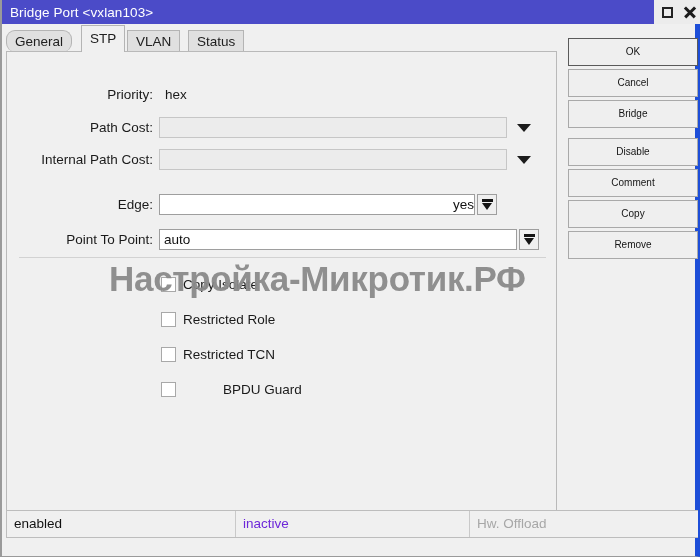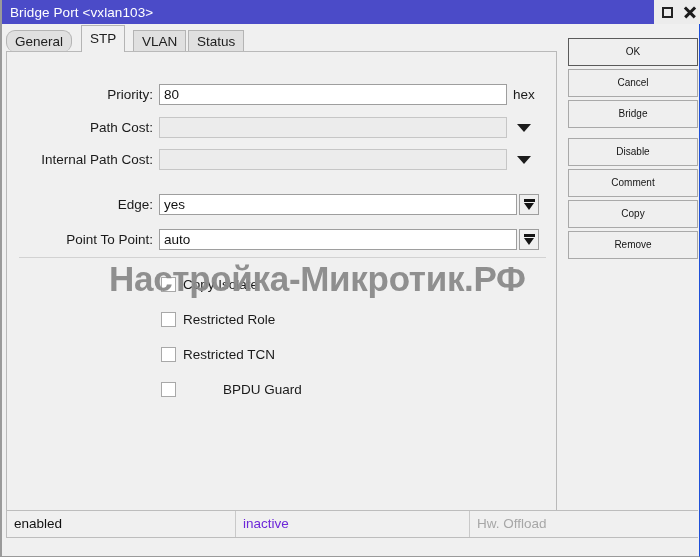--- a/index.html
+++ b/index.html
@@ -19,21 +19,21 @@
 
   
   .window {
     position: absolute;
     left: 0; top: 0;
     width: 700px;
     height: 557px;
     background: #f0f0f0;
     box-sizing: border-box;
     border-left: 2px solid #9a9a9a;
-    border-right: 1px solid #1d4ed8;
+    border-right: 5px solid #1d4ed8;
     border-bottom: 1px solid #9a9a9a;
   }
 
   
   .titlebar {
     position: absolute;
     left: 0; top: 0;
     width: 700px;
     height: 24px;
     background: #4b4bc8;
@@ -321,29 +321,28 @@
       </div>
       <div class="tbtn">
         <div class="x-icon"></div>
       </div>
     </div>
   </div>
 
   <div class="tabstrip">
     <div class="tab" style="left:4px;border-radius:9px;">General</div>
     <div class="tab active" style="left:79px;">STP</div>
-    <div class="tab" style="left:131px;margin-top:7px;">VLAN</div>
+    <div class="tab" style="left:125px;margin-top:7px;">VLAN</div>
     <div class="tab" style="left:186px;">Status</div>
   </div>
 
   <div class="panel">
 
     <div class="row" style="top:31px;">
       <div class="lbl">Priority:</div>
-      <div class="field" style="width:348px;">80</div>
       <div class="suffix">hex</div>
     </div>
 
     <div class="row" style="top:64px;">
       <div class="lbl">Path Cost:</div>
       <div class="field disabled" style="width:348px;"></div>
       <div class="arrow-bare">
         <div class="tri"></div>
       </div>
     </div>
@@ -351,21 +350,21 @@
     <div class="row" style="top:96px;">
       <div class="lbl">Internal Path Cost:</div>
       <div class="field disabled" style="width:348px;"></div>
       <div class="arrow-bare">
         <div class="tri"></div>
       </div>
     </div>
 
     <div class="row" style="top:141px;">
       <div class="lbl">Edge:</div>
-      <div class="field" style="width:358px;">yes</div>
+      <div class="field" style="width:316px;text-align:right;">yes</div>
       <div class="ddbtn">
         <div class="bar"></div>
         <div class="tri-s"></div>
       </div>
     </div>
 
     <div class="row" style="top:176px;">
       <div class="lbl">Point To Point:</div>
       <div class="field" style="width:358px;">auto</div>
       <div class="ddbtn">

